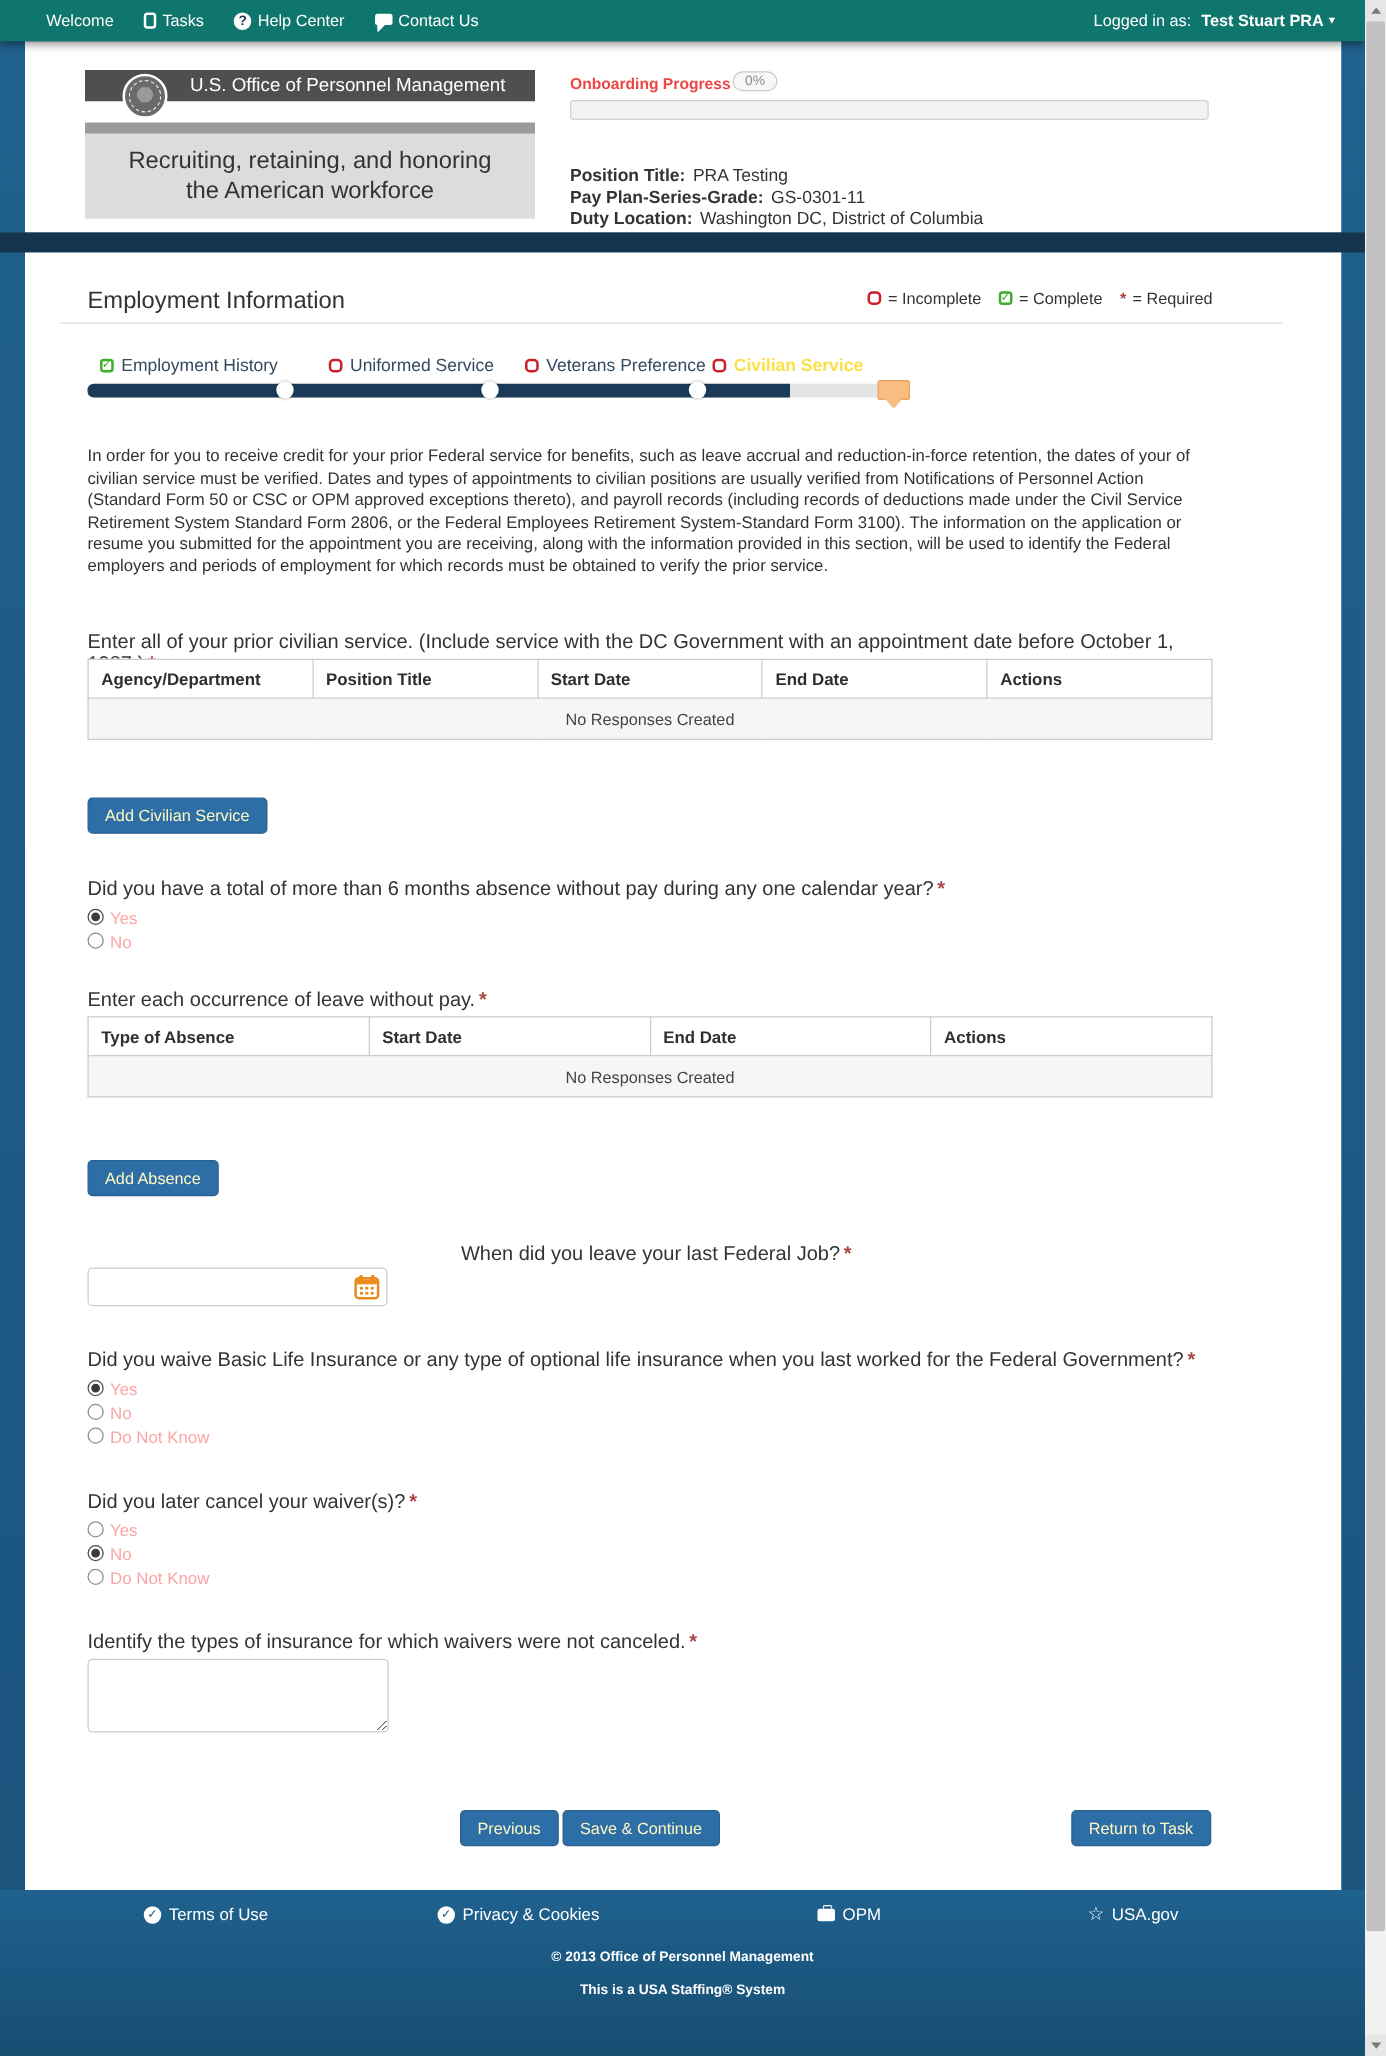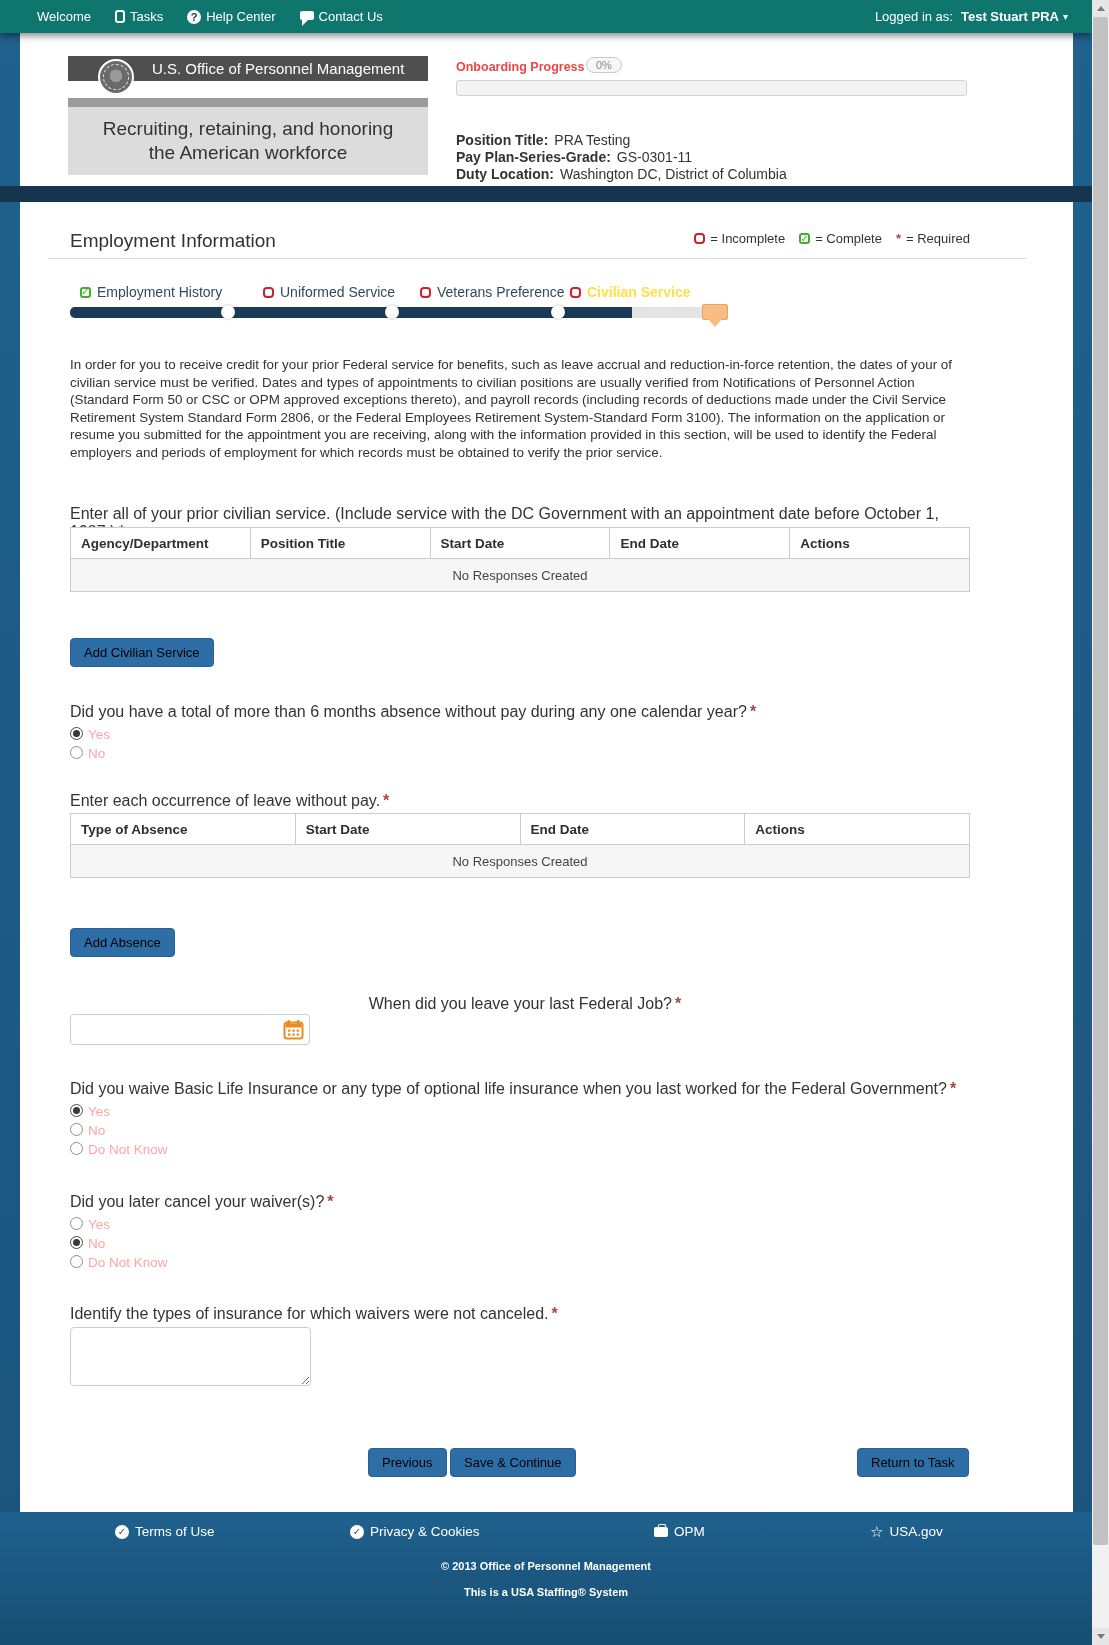--- a/index.html
+++ b/index.html
@@ -72,21 +72,21 @@
   .para{position:absolute;left:70px;top:356px;width:900px;font-size:13.4px;line-height:17.5px;color:#333;}
   .q{position:absolute;left:70px;width:910px;font-size:16px;color:#333;}
   .req{color:#a94442;font-weight:bold;margin-left:3px;}
 
   
   table.grid{position:absolute;left:70px;width:900px;border-collapse:collapse;background:#fff;}
   table.grid th{border:1px solid #ccc;font-size:13.5px;color:#2f2f2f;text-align:left;padding:7px 10px;font-weight:bold;height:31px;}
   table.grid td{border:1px solid #ccc;font-size:13px;color:#444;text-align:center;padding:8px 10px;background:#f6f6f6;height:33px;}
 
   
-  .btn{position:absolute;height:29px;background:#2e6ea6;border:1px solid #28608f;border-radius:4px;color:#000000;
+  .btn{position:absolute;height:29px;background:#2e6ea6;border:1px solid #28608f;border-radius:4px;color:#fef9c3;
        font-size:13px;display:flex;align-items:center;justify-content:center;cursor:pointer;padding:0 13px;white-space:nowrap;}
 
   
   .opt{position:absolute;display:flex;font-size:13.5px;color:#fca5a5;cursor:pointer;}
   .radio{width:13px;height:13px;border:1px solid #8e8e8e;border-radius:50%;background:#fff;display:inline-block;
          position:relative;margin-right:5px;}
   .radio.checked{border-color:#4a4a4a;}
   .radio.checked::after{content:"";position:absolute;inset:2px;background:#3a3a3a;border-radius:50%;}
 
   

